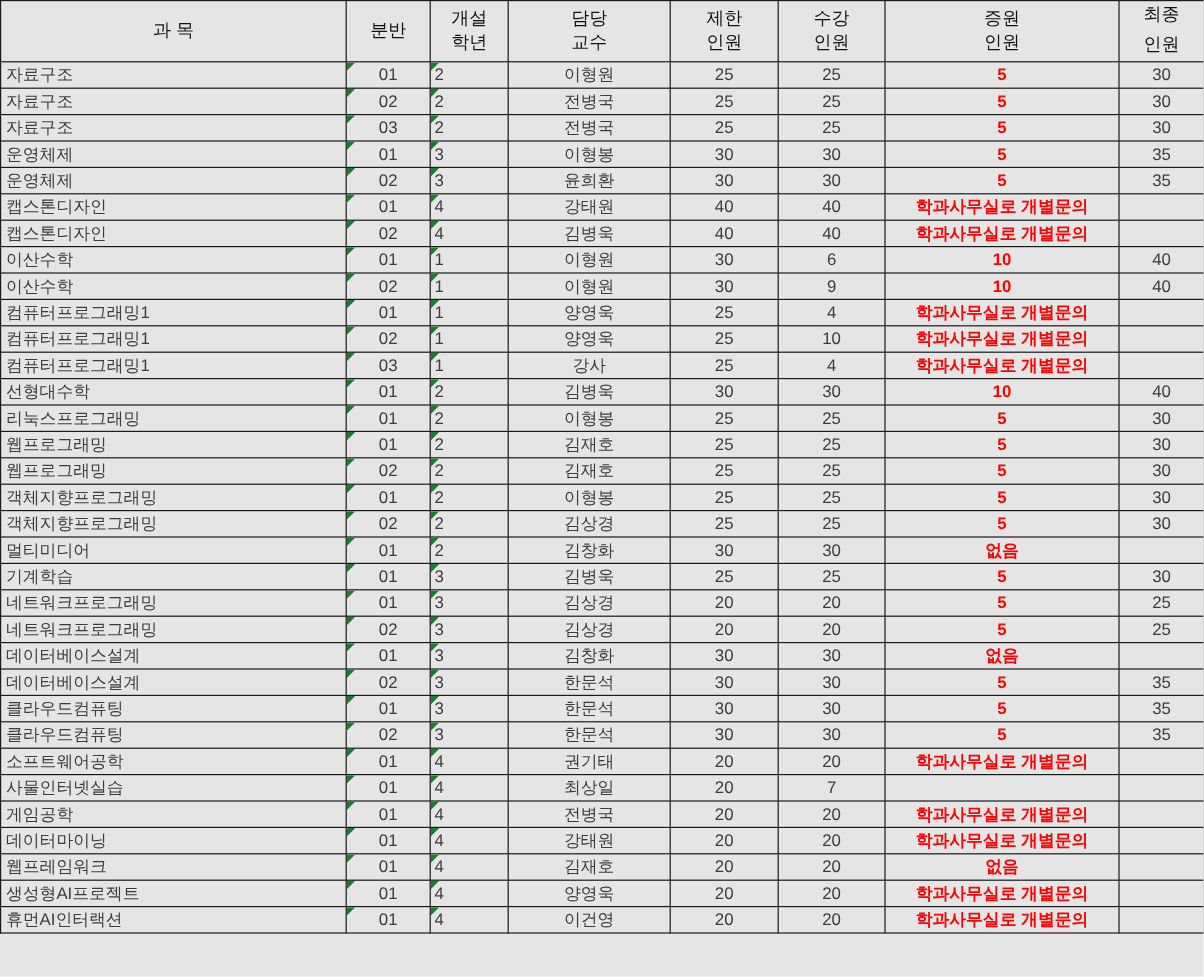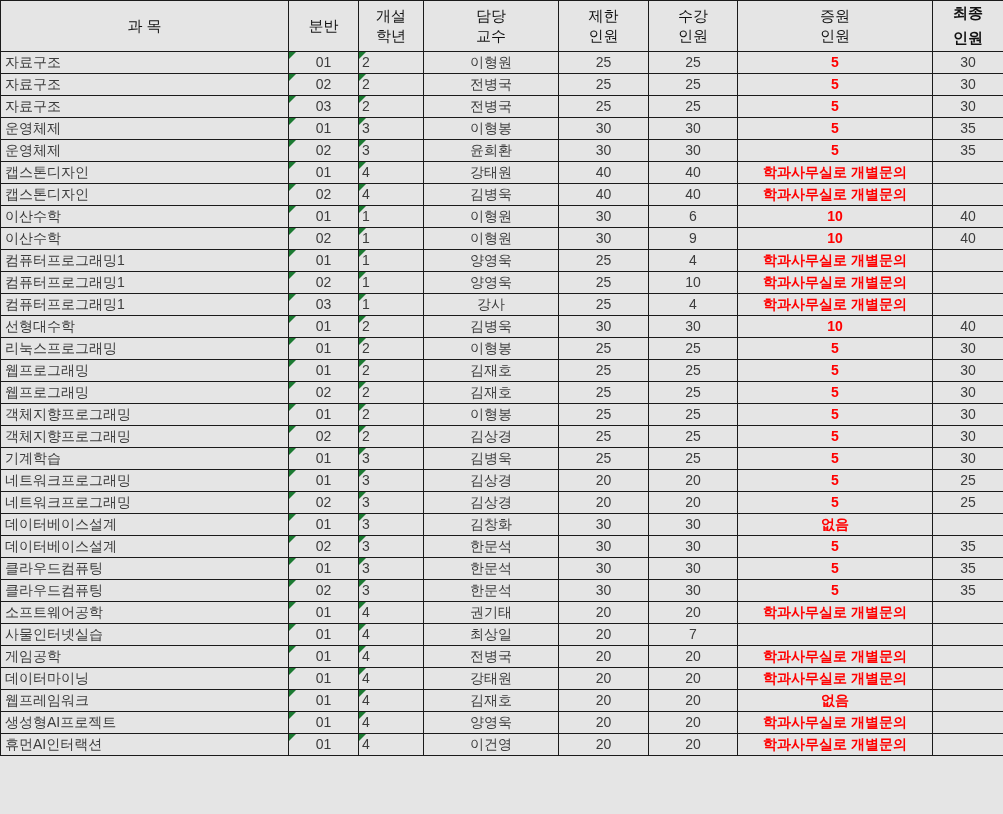--- a/index.html
+++ b/index.html
@@ -20,21 +20,21 @@
     height:43px;
     font-weight:400;
     font-size:15px;
     color:#121212;
     text-align:center;
     line-height:1.3;
     white-space:pre-line;
     padding:0;
   }
   .grid thead th.col-final{
-    font-weight:700;
+    font-weight:400;
     line-height:1.65;
   }
   .grid tbody td{
     height:21px;
     font-size:14px;
     color:#3c3c3c;
     padding:0 4px;
     line-height:21px;
   }
   .grid td.col-subject{text-align:left;}
@@ -260,20 +260,30 @@
           <td class="col-subject"><span>객체지향프로그래밍</span></td>
           <td class="col-section"><span class="marker" style="border-top-color: rgb(28, 122, 50);"></span><span>02</span></td>
           <td class="col-year"><span class="marker" style="border-top-color: rgb(28, 122, 50);"></span><span>2</span></td>
           <td class="col-professor"><span>김상경</span></td>
           <td class="col-limit"><span>25</span></td>
           <td class="col-enrolled"><span>25</span></td>
           <td class="col-added" style="color: rgb(255, 0, 0);"><span>5</span></td>
           <td class="col-final"><span>30</span></td>
         </tr>
         <tr>
+          <td class="col-subject"><span>멀티미디어</span></td>
+          <td class="col-section"><span class="marker" style="border-top-color: rgb(28, 122, 50);"></span><span>01</span></td>
+          <td class="col-year"><span class="marker" style="border-top-color: rgb(28, 122, 50);"></span><span>2</span></td>
+          <td class="col-professor"><span>김창화</span></td>
+          <td class="col-limit"><span>30</span></td>
+          <td class="col-enrolled"><span>30</span></td>
+          <td class="col-added" style="color: rgb(255, 0, 0);"><span>없음</span></td>
+          <td class="col-final"><span></span></td>
+        </tr>
+        <tr>
           <td class="col-subject"><span>기계학습</span></td>
           <td class="col-section"><span class="marker" style="border-top-color: rgb(28, 122, 50);"></span><span>01</span></td>
           <td class="col-year"><span class="marker" style="border-top-color: rgb(28, 122, 50);"></span><span>3</span></td>
           <td class="col-professor"><span>김병욱</span></td>
           <td class="col-limit"><span>25</span></td>
           <td class="col-enrolled"><span>25</span></td>
           <td class="col-added" style="color: rgb(255, 0, 0);"><span>5</span></td>
           <td class="col-final"><span>30</span></td>
         </tr>
         <tr>

